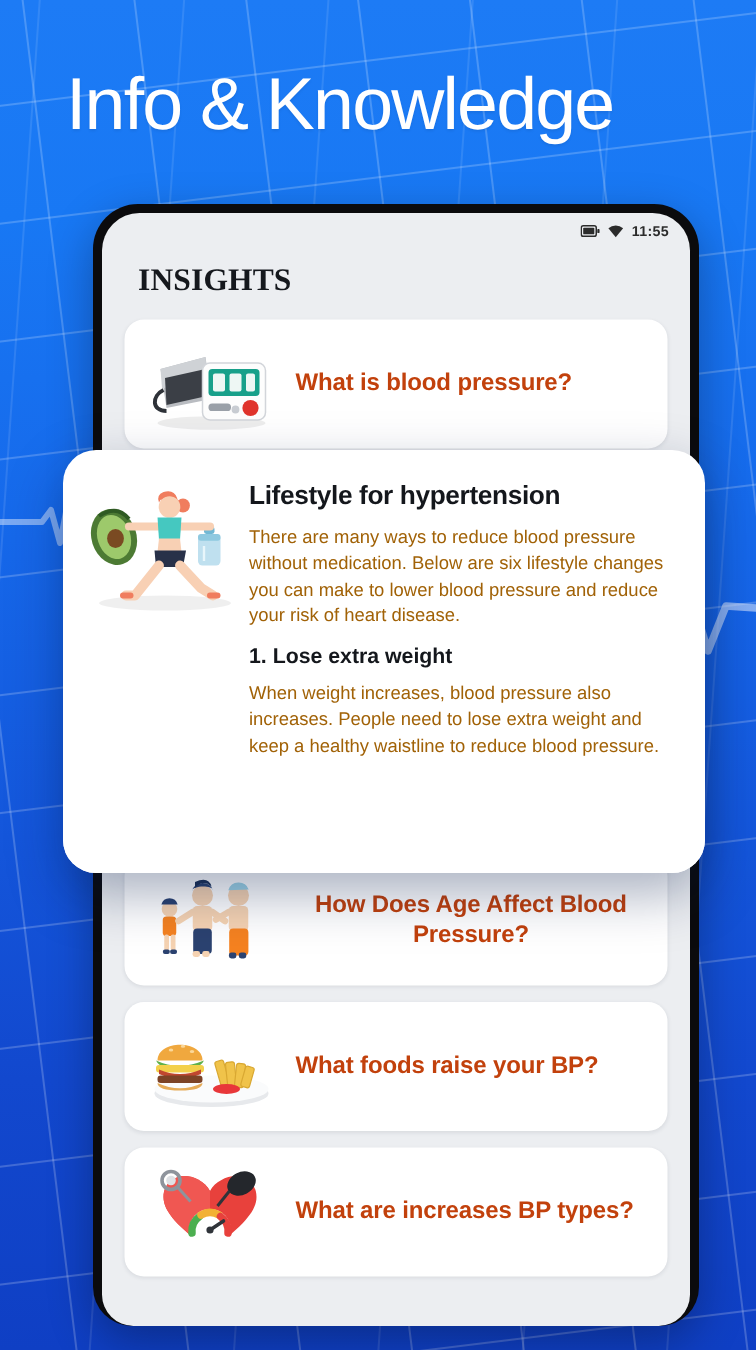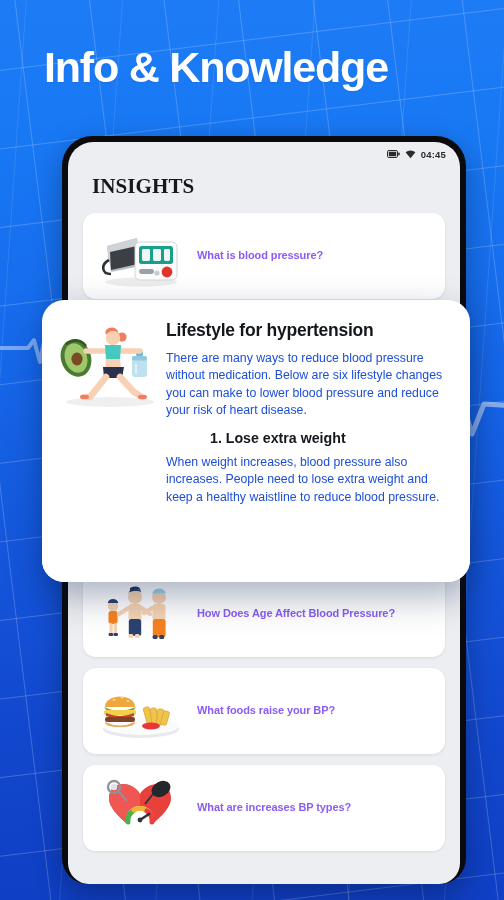--- a/index.html
+++ b/index.html
@@ -46,22 +46,22 @@
   .ecg { position: absolute; pointer-events: none; opacity: .55; }
   #ecg-left  { left: -6px;  top: 300px; width: 150px; height: 90px; }
   #ecg-right { right: -10px; top: 330px; width: 130px; height: 130px; }
 
   
   #promo-headline {
     position: absolute;
     left: 44px; top: 44px;
     width: 430px;
     color: #ffffff;
-    font-size: 43px;
-    font-weight: 700;
+    font-size: 49px;
+    font-weight: 400;
     letter-spacing: -1.2px;
     line-height: 1.08;
     text-shadow: 0 1px 2px rgba(0,0,0,.07);
     white-space: nowrap;
   }
 
   
   #phone {
     position: absolute;
     left: 62px; top: 136px;
@@ -120,25 +120,26 @@
     gap: 14px;
     box-shadow: 0 1px 3px rgba(20,30,50,.09);
     cursor: pointer;
   }
   .card-art {
     width: 86px; height: 68px;
     flex: 0 0 86px;
     position: relative;
   }
   .card-label {
-    font-size: 11px;
+    font-size: 16px;
     font-weight: 700;
-    color: #8b5cf6;
+    color: #c2410c;
     line-height: 1.24;
     letter-spacing: -.1px;
+    text-align: center;
   }
 
   
   #modal {
     position: absolute;
     left: 42px; top: 300px;
     width: 428px; height: 282px;
     background: #ffffff;
     border-radius: 22px;
     box-shadow: 0 14px 36px rgba(4,22,70,.34);
@@ -160,29 +161,28 @@
   #modal-title {
     font-size: 17.5px;
     font-weight: 700;
     color: #14171c;
     letter-spacing: -.25px;
     margin-bottom: 9px;
   }
   .modal-para {
     font-size: 12.3px;
     line-height: 1.42;
-    color: #1d4ed8;
+    color: #a16207;
     margin-bottom: 10px;
   }
   #modal-section-heading {
     font-size: 14.2px;
     font-weight: 700;
     color: #14171c;
     margin-bottom: 8px;
-    margin-left: 44px;
   }
   #modal-fade {
     position: absolute;
     left: 0; right: 0; bottom: 0;
     height: 78px;
     background: linear-gradient(180deg, rgba(255,255,255,0) 0%, rgba(255,255,255,.72) 42%, #ffffff 82%);
     pointer-events: none;
   }
 </style>
 </head>
@@ -211,21 +211,21 @@
             <rect x="0.5" y="0.5" width="10" height="7" rx="1.4" fill="none" stroke="#2b2b2b" stroke-width="1"></rect>
             <rect x="1.8" y="1.8" width="7.4" height="4.4" rx=".6" fill="#2b2b2b"></rect>
             <rect x="11.2" y="2.6" width="1.5" height="2.8" rx=".6" fill="#2b2b2b"></rect>
           </svg>
         </span>
         <span class="status-glyph">
           <svg width="11" height="9" viewBox="0 0 11 9">
             <path d="M0.6 2.2 A7.6 7.6 0 0 1 10.4 2.2 L5.5 8.2 Z" fill="#2b2b2b"></path>
           </svg>
         </span>
-        <span id="status-time">04:45</span>
+        <span id="status-time">11:55</span>
       </div>
 
       <div id="insights-title">INSIGHTS</div>
 
       <div id="card-list">
 
         <div class="insight-card">
           <div class="card-art">
             <svg width="86" height="68" viewBox="0 0 86 68">
               <ellipse cx="44" cy="60" rx="36" ry="4.5" fill="#00000012"></ellipse>

